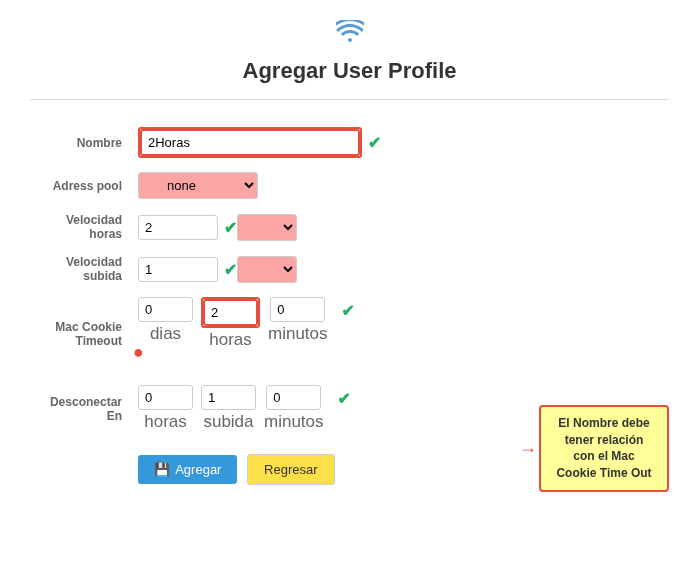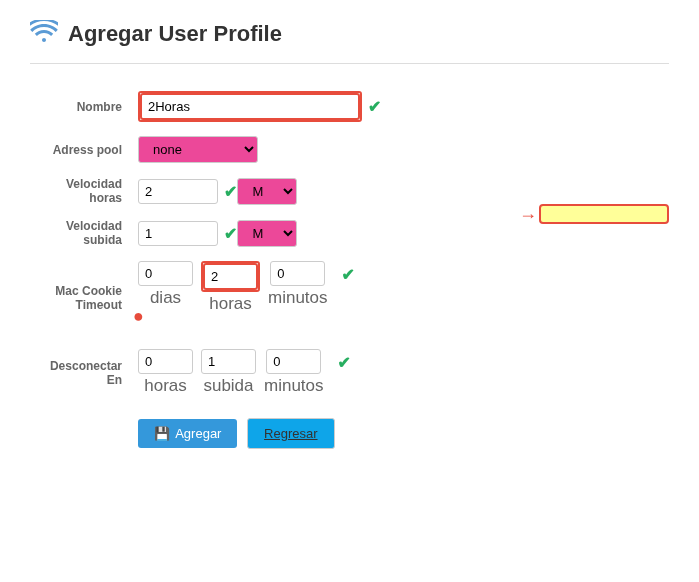--- a/index.html
+++ b/index.html
@@ -12,20 +12,21 @@
       color: #333;
     }
     .page-container {
       padding: 20px 30px;
     }
     .page-title {
       display: flex;
       align-items: center;
       gap: 10px;
       margin-bottom: 15px;
+      flex-direction: column;
     }
     .page-title h1 {
       font-size: 22px;
       font-weight: bold;
       color: #333;
     }
     .wifi-icon {
       color: #5b9bd5;
       font-size: 22px;
     }
@@ -65,23 +66,23 @@
     }
     .check-green {
       color: #27ae60;
       font-size: 16px;
       font-weight: bold;
       margin-left: 6px;
     }
     .select-field {
       border: 1px solid #ccc;
       border-radius: 3px;
-      padding: 4px 10px;
-      font-size: 13px;
-      background: #ec4899;
+      padding: 4px 24px;
+      font-size: 13px;
+      background: #fca5a5;
       width: 120px;
     }
     .speed-input {
       width: 80px;
     }
     .small-input {
       width: 55px;
     }
     .unit-label {
       font-size: 17px;
@@ -131,29 +132,28 @@
       border: none;
       border-radius: 3px;
       padding: 7px 16px;
       font-size: 13px;
       cursor: pointer;
       display: inline-flex;
       align-items: center;
       gap: 5px;
     }
     .btn-regresar {
-      background-color: #0ea5e9;
+      background-color: #fde047;
       color: #333;
       border: 1px solid #ccc;
       border-radius: 3px;
       padding: 7px 16px;
       font-size: 13px;
       cursor: pointer;
       margin-left: 6px;
-      text-decoration: underline;
     }
     .nombre-row td {
       vertical-align: middle;
     }
     .red-outline {
       border: 2px solid #e74c3c !important;
       border-radius: 3px;
     }
     .inline-flex {
       display: inline-flex;
@@ -171,21 +171,21 @@
         <path d="M14 18c1.1 0 2 .9 2 2s-.9 2-2 2-2-.9-2-2 .9-2 2-2z" fill="#5b9bd5"></path>
         <path d="M14 13c2.8 0 5.3 1.1 7.1 2.9l2.1-2.1C20.7 11.4 17.5 10 14 10s-6.7 1.4-9.2 3.8l2.1 2.1C8.7 14.1 11.2 13 14 13z" fill="#5b9bd5"></path>
         <path d="M14 7c4.6 0 8.7 1.9 11.7 4.9l2.1-2.1C24.6 6.5 19.6 4 14 4S3.4 6.5.2 9.8l2.1 2.1C5.3 8.9 9.4 7 14 7z" fill="#5b9bd5"></path>
         <path d="M14 1c6.4 0 12.2 2.6 16.4 6.8L32.5 5.7C27.8 1.1 21.2-1.5 14-1.5S.2 1.1-4.5 5.7l2.1 2.1C1.8 3.6 7.6 1 14 1z" fill="#5b9bd5"></path>
       </svg>
     </span>
     <h1>Agregar User Profile</h1>
   </div>
   <hr>
 
-  <div style="display: flex; align-items: flex-start; gap: 0;">
+  <div style="display: flex; align-items: flex-end; gap: 0;">
     <div style="flex: 1;">
       <table class="form-table">
         <tbody>
 
           <tr class="nombre-row">
             <td class="label-cell">Nombre</td>
             <td class="input-cell">
               <div class="inline-flex">
                 <div class="red-outline">
                   <input type="text" class="nombre-input" value="2Horas" style="border: none; outline: none; padding: 4px 6px; width: 220px; font-size: 13px;">
@@ -300,16 +300,17 @@
               </button>
             </td>
           </tr>
         </tbody>
       </table>
     </div>
 
     <div style="position: relative; margin-top: 120px; margin-left: 10px;">
       <div class="tooltip-box">
         <span class="tooltip-arrow">→</span>
+        <span>El Nombre debe tener relación con el Mac Cookie Time Out</span>
       </div>
     </div>
   </div>
 </div>
 
 </body></html>

